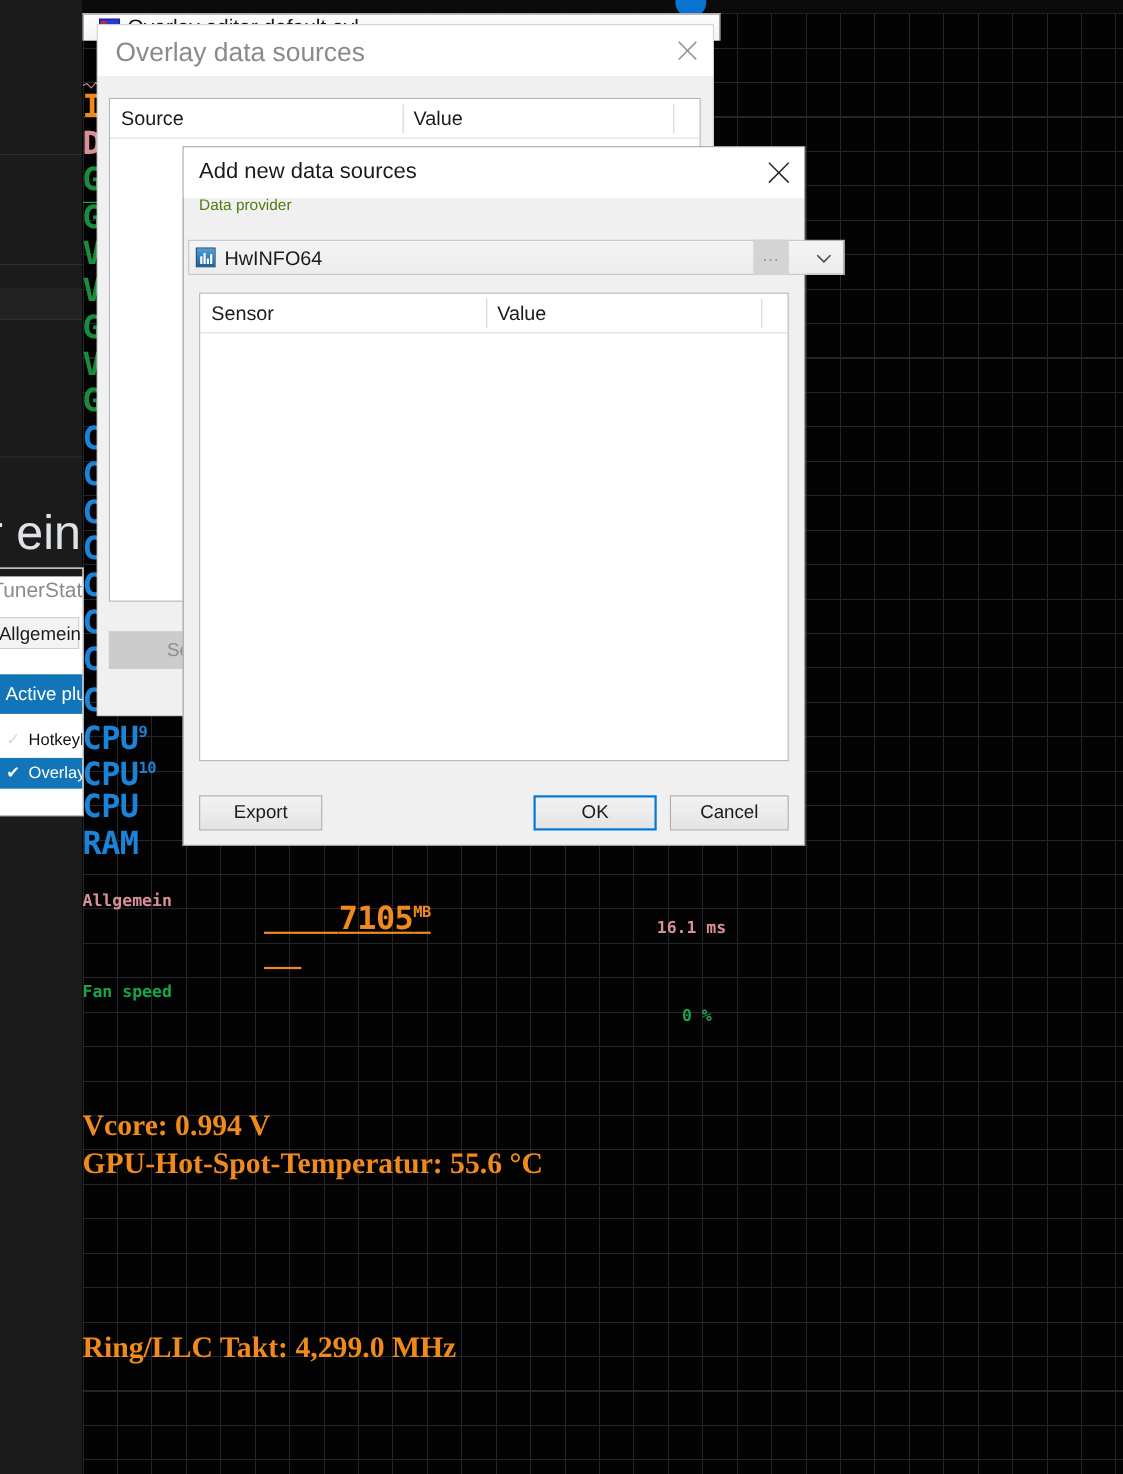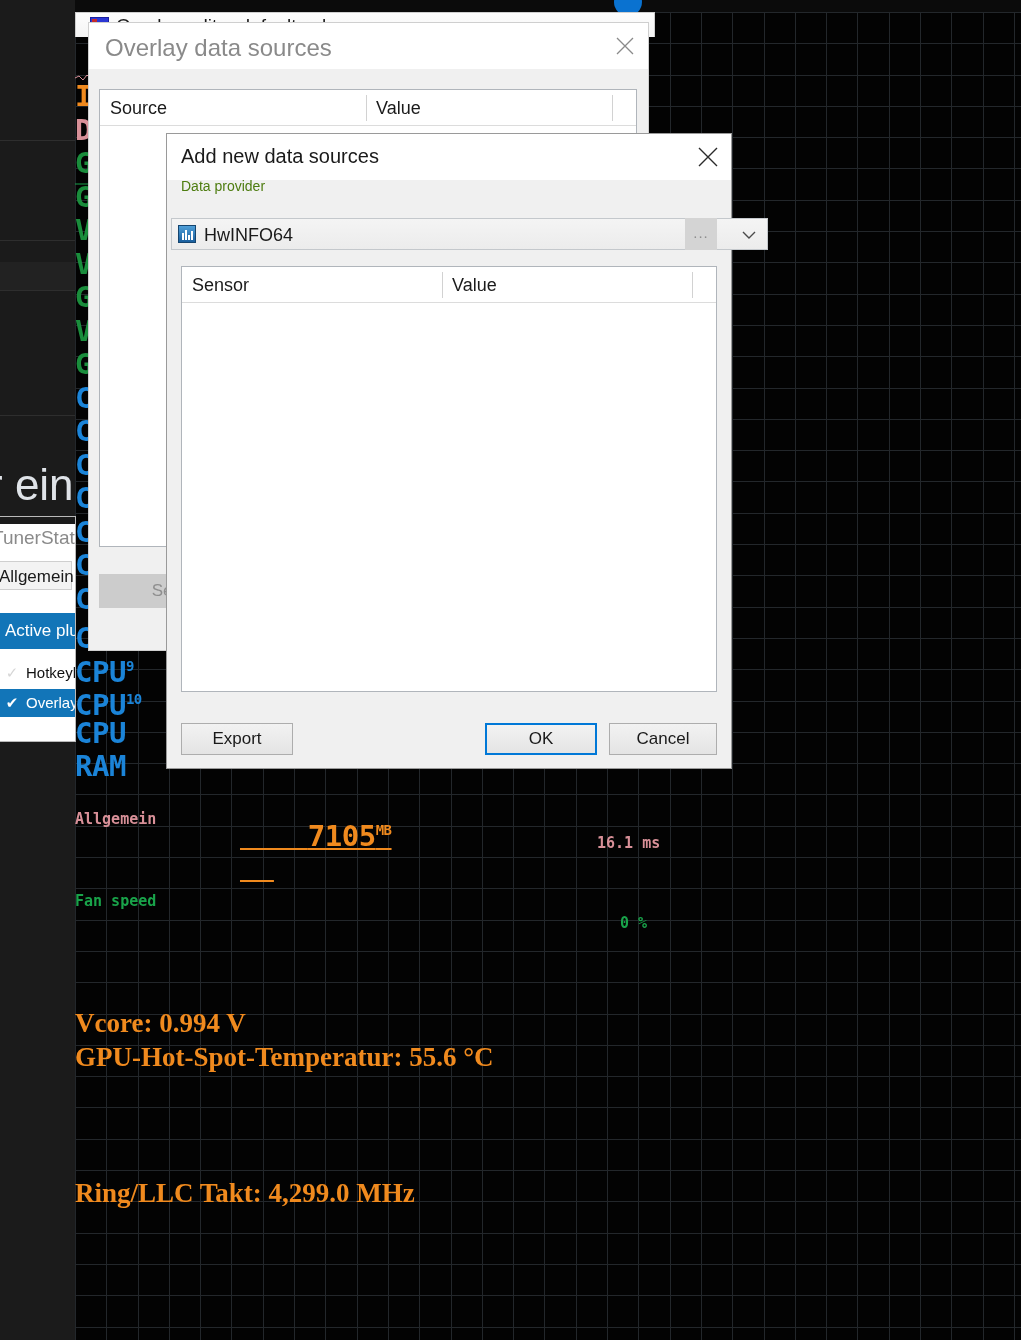--- a/index.html
+++ b/index.html
@@ -263,21 +263,21 @@
   <svg id="fan-graph" viewBox="0 0 510 50" preserveAspectRatio="none">
     <polyline fill="none" stroke="#19a34a" stroke-width="1" points="0,48 510,48"></polyline>
   </svg>
 
   <div id="osd-stats" style="position:absolute;left:0px;top:994px;width:900px;">
       <div class="big-stat" style="position: relative; min-height: 34px;">Vcore: 0.994 V</div>
       <div class="big-stat" style="position: relative; min-height: 34px;">GPU-Hot-Spot-Temperatur: 55.6 °C</div>
       <div class="big-stat" style="position: relative; min-height: 34px;"></div>
       <div class="big-stat" style="position: relative; min-height: 34px;"></div>
       <div class="big-stat" style="position: relative; min-height: 34px;"></div>
-      <div class="big-stat" style="position: relative; min-height: 34px;">Ring/LLC Takt: 4,299.0 MHz</div>
+      <div class="big-stat" style="position: relative; min-height: 34px; margin-top: 32px;">Ring/LLC Takt: 4,299.0 MHz</div>
     </div>
 </div>
 
 <div id="editor-window">
   <div id="editor-icon">
       <div class="sq"></div>
     </div>
   <div id="editor-title">Overlay editor default.ovl</div>
 </div>
 

